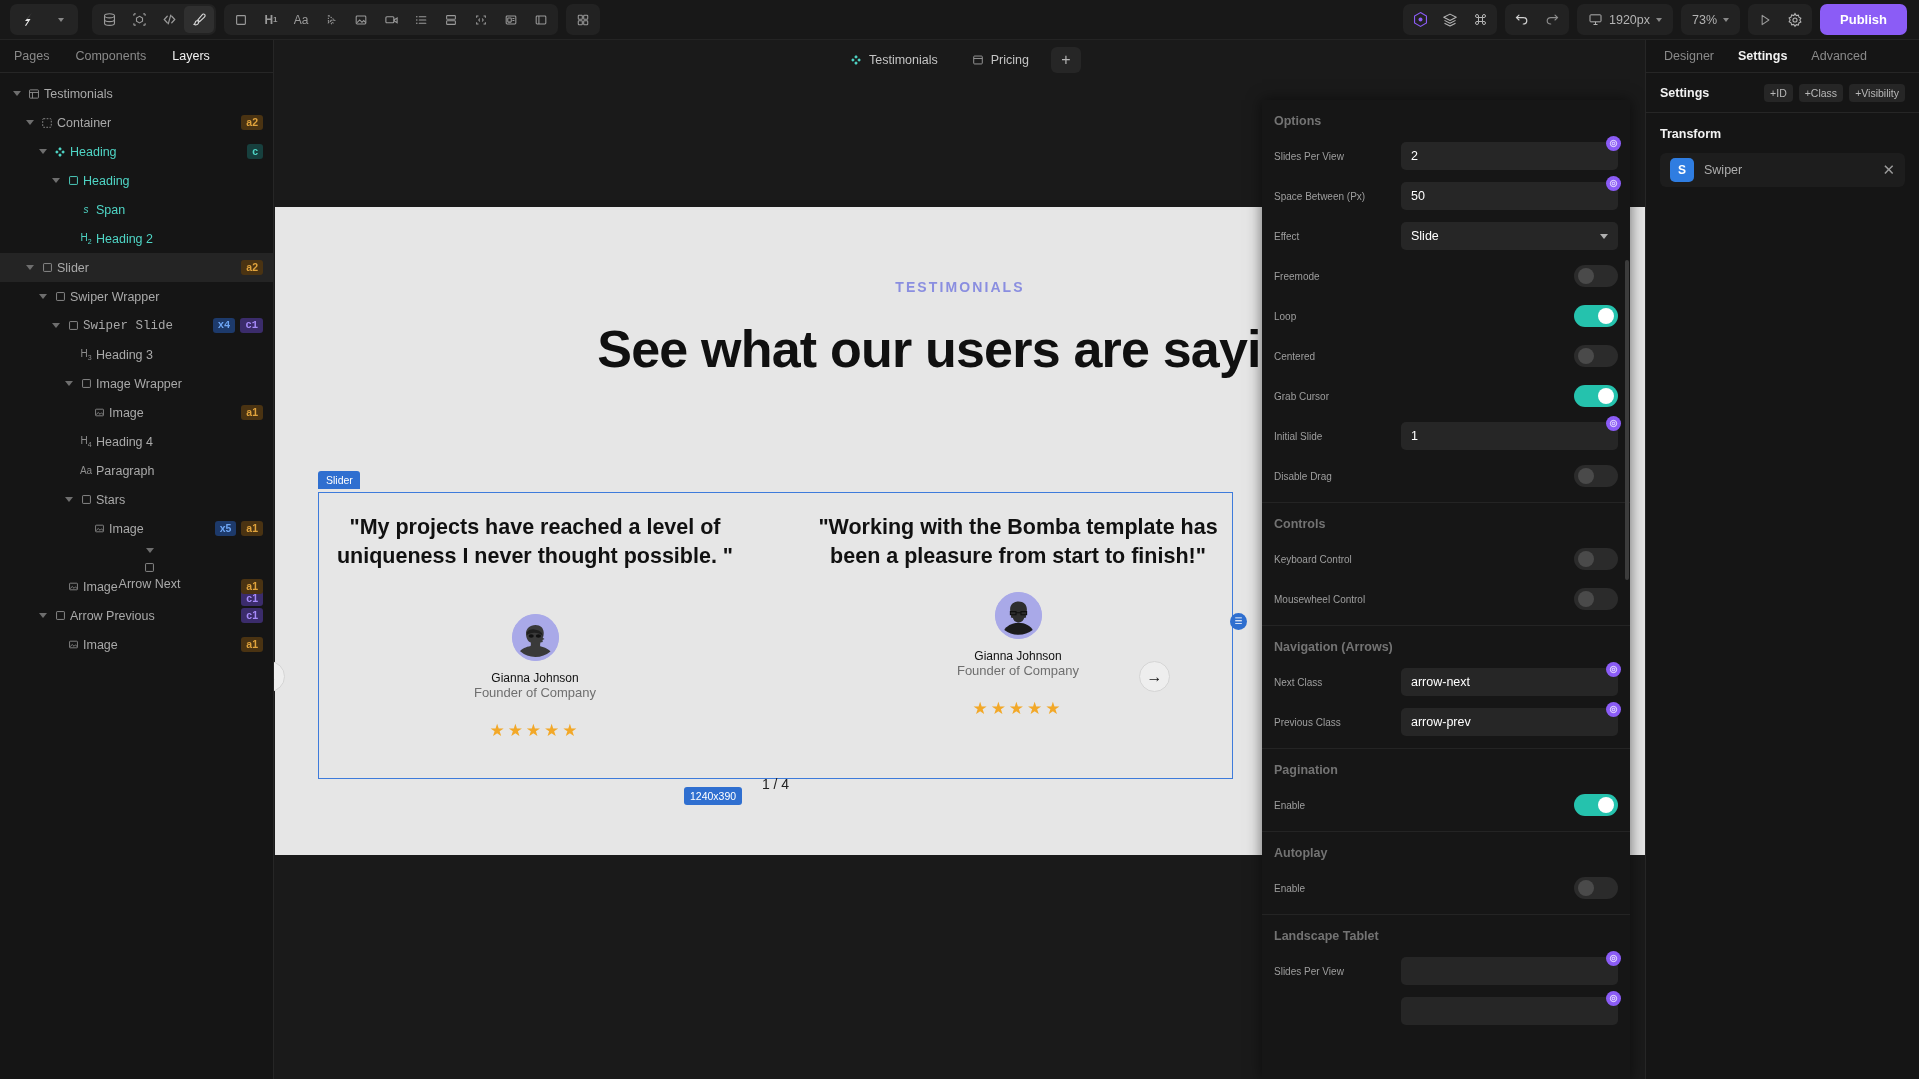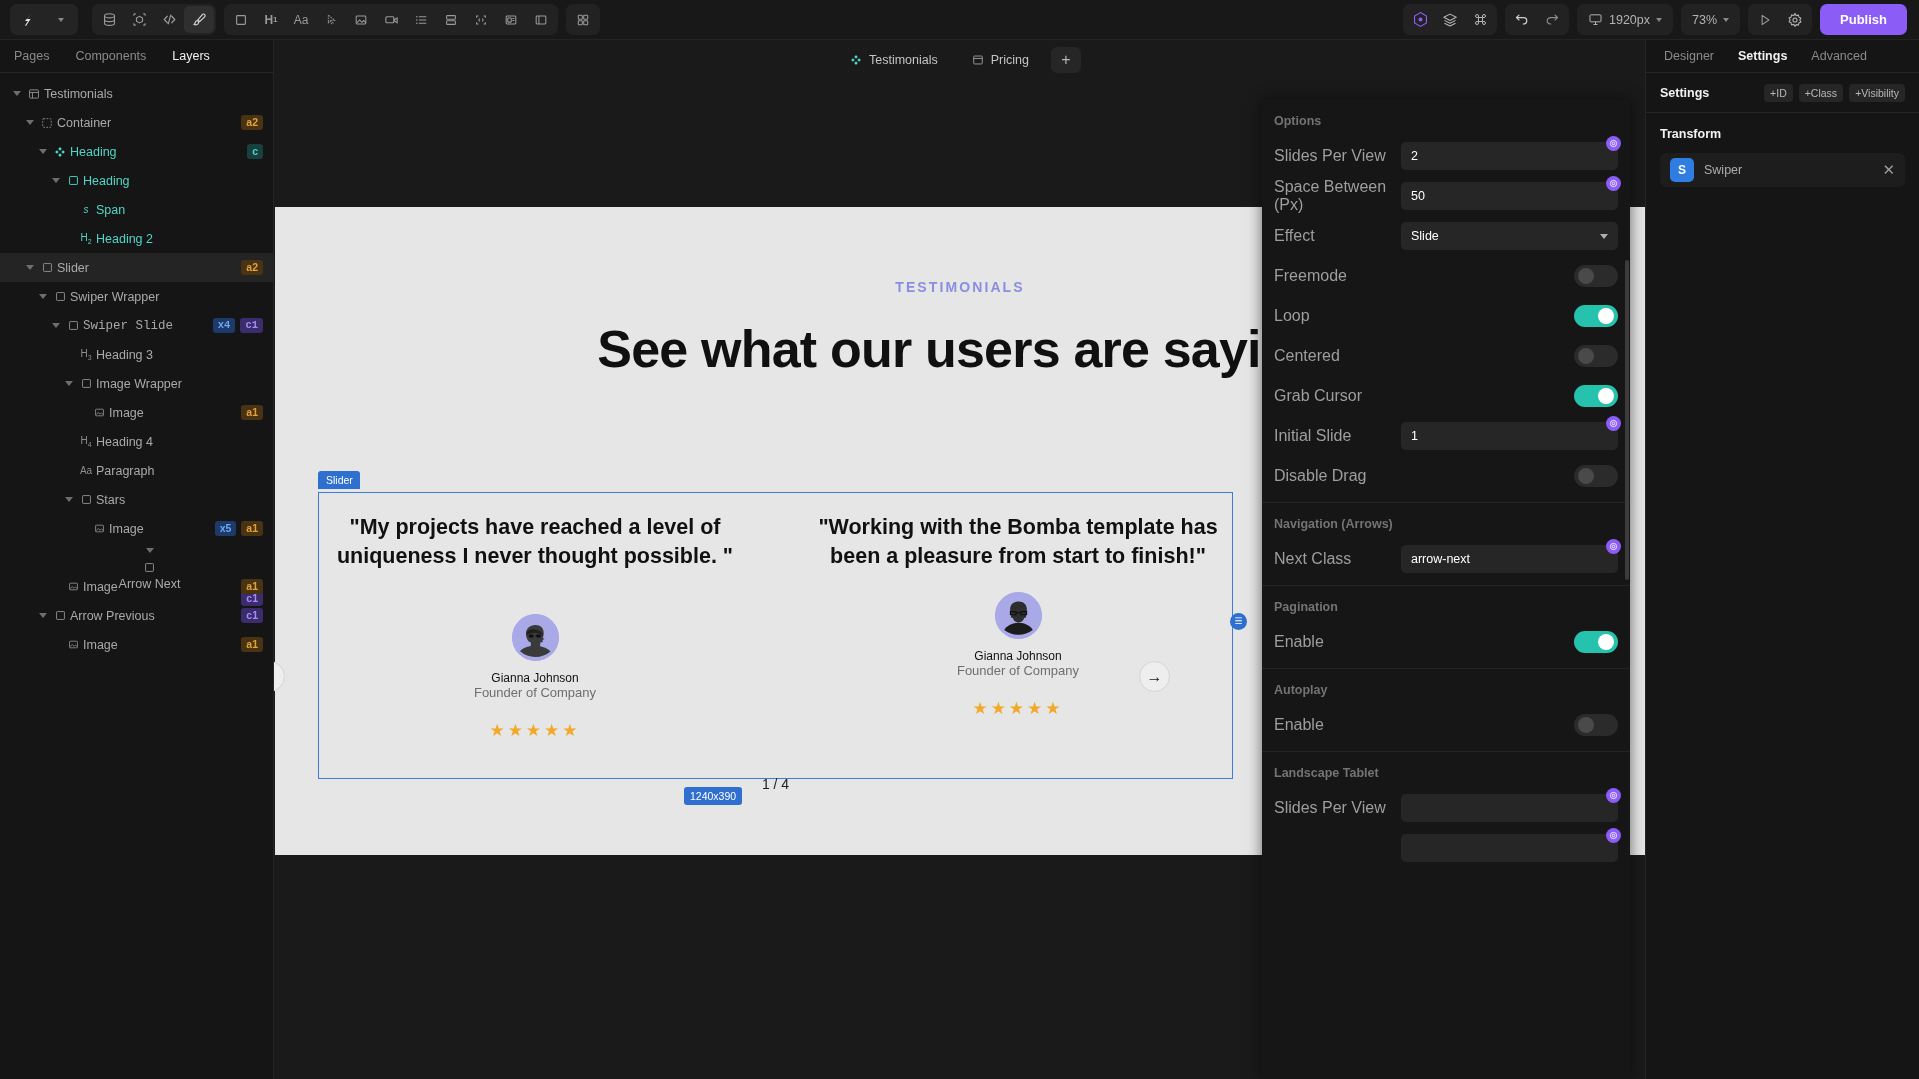--- a/index.html
+++ b/index.html
@@ -174,21 +174,21 @@
     box-shadow: 0 0 14px rgba(0,0,0,.55);
   }
   .opt-section { padding: 14px 12px 6px 12px; border-top: 1px solid #242424; }
   .opt-section:first-child { border-top: none; }
   .sec-title {
     font-size: 12.5px; font-weight: bold; color: #737373; margin-bottom: 8px;
   }
   .opt-row {
     display: flex; align-items: center; height: 40px; position: relative;
   }
-  .opt-label { font-size: 16px; color: #9e9e9e; width: 127px; flex: 0 0 127px; }
+  .opt-label { font-size: 10px; color: #9e9e9e; width: 127px; flex: 0 0 127px; }
   .opt-field {
     flex: 1; height: 28px; background: #262626; border-radius: 5px;
     display: flex; align-items: center; padding: 0 10px; color: #fff;
     font-size: 12.5px; cursor: text; position: relative;
   }
   .opt-field.select { cursor: pointer; }
   .sel-caret {
     margin-left: auto; width: 0; height: 0;
     border-left: 4.5px solid transparent; border-right: 4.5px solid transparent;
     border-top: 5px solid #b0b0b0;
@@ -830,33 +830,60 @@
           </div>
         </div>
         <div class="opt-row">
           <div class="opt-label">Disable Drag</div>
           <div class="toggle">
             <i></i>
           </div>
         </div>
       </div>
       <div class="opt-section">
+        <div class="sec-title">Controls</div>
+        <div class="opt-row">
+          <div class="opt-label">Keyboard Control</div>
+          <div class="toggle">
+            <i></i>
+          </div>
+        </div>
+        <div class="opt-row">
+          <div class="opt-label">Mousewheel Control</div>
+          <div class="toggle">
+            <i></i>
+          </div>
+        </div>
+      </div>
+      <div class="opt-section">
         <div class="sec-title">Navigation (Arrows)</div>
         <div class="opt-row">
           <div class="opt-label">Next Class</div>
           <div class="opt-field">
             <span>arrow-next</span>
             <div class="gear-dot">
               <svg width="9" height="9" viewBox="0 0 12 12" fill="none" stroke="#fff" stroke-width="1.1">
                 <circle cx="6" cy="6" r="1.7"></circle>
                 <circle cx="6" cy="6" r="4.2"></circle>
               </svg>
             </div>
           </div>
         </div>
+        <div class="opt-row">
+          <div class="opt-label">Previous Class</div>
+          <div class="opt-field">
+            <span>arrow-prev</span>
+            <div class="gear-dot">
+              <svg width="9" height="9" viewBox="0 0 12 12" fill="none" stroke="#fff" stroke-width="1.1">
+                <circle cx="6" cy="6" r="1.7"></circle>
+                <circle cx="6" cy="6" r="4.2"></circle>
+              </svg>
+            </div>
+          </div>
+        </div>
       </div>
       <div class="opt-section">
         <div class="sec-title">Pagination</div>
         <div class="opt-row">
           <div class="opt-label">Enable</div>
           <div class="toggle on">
             <i></i>
           </div>
         </div>
       </div>

